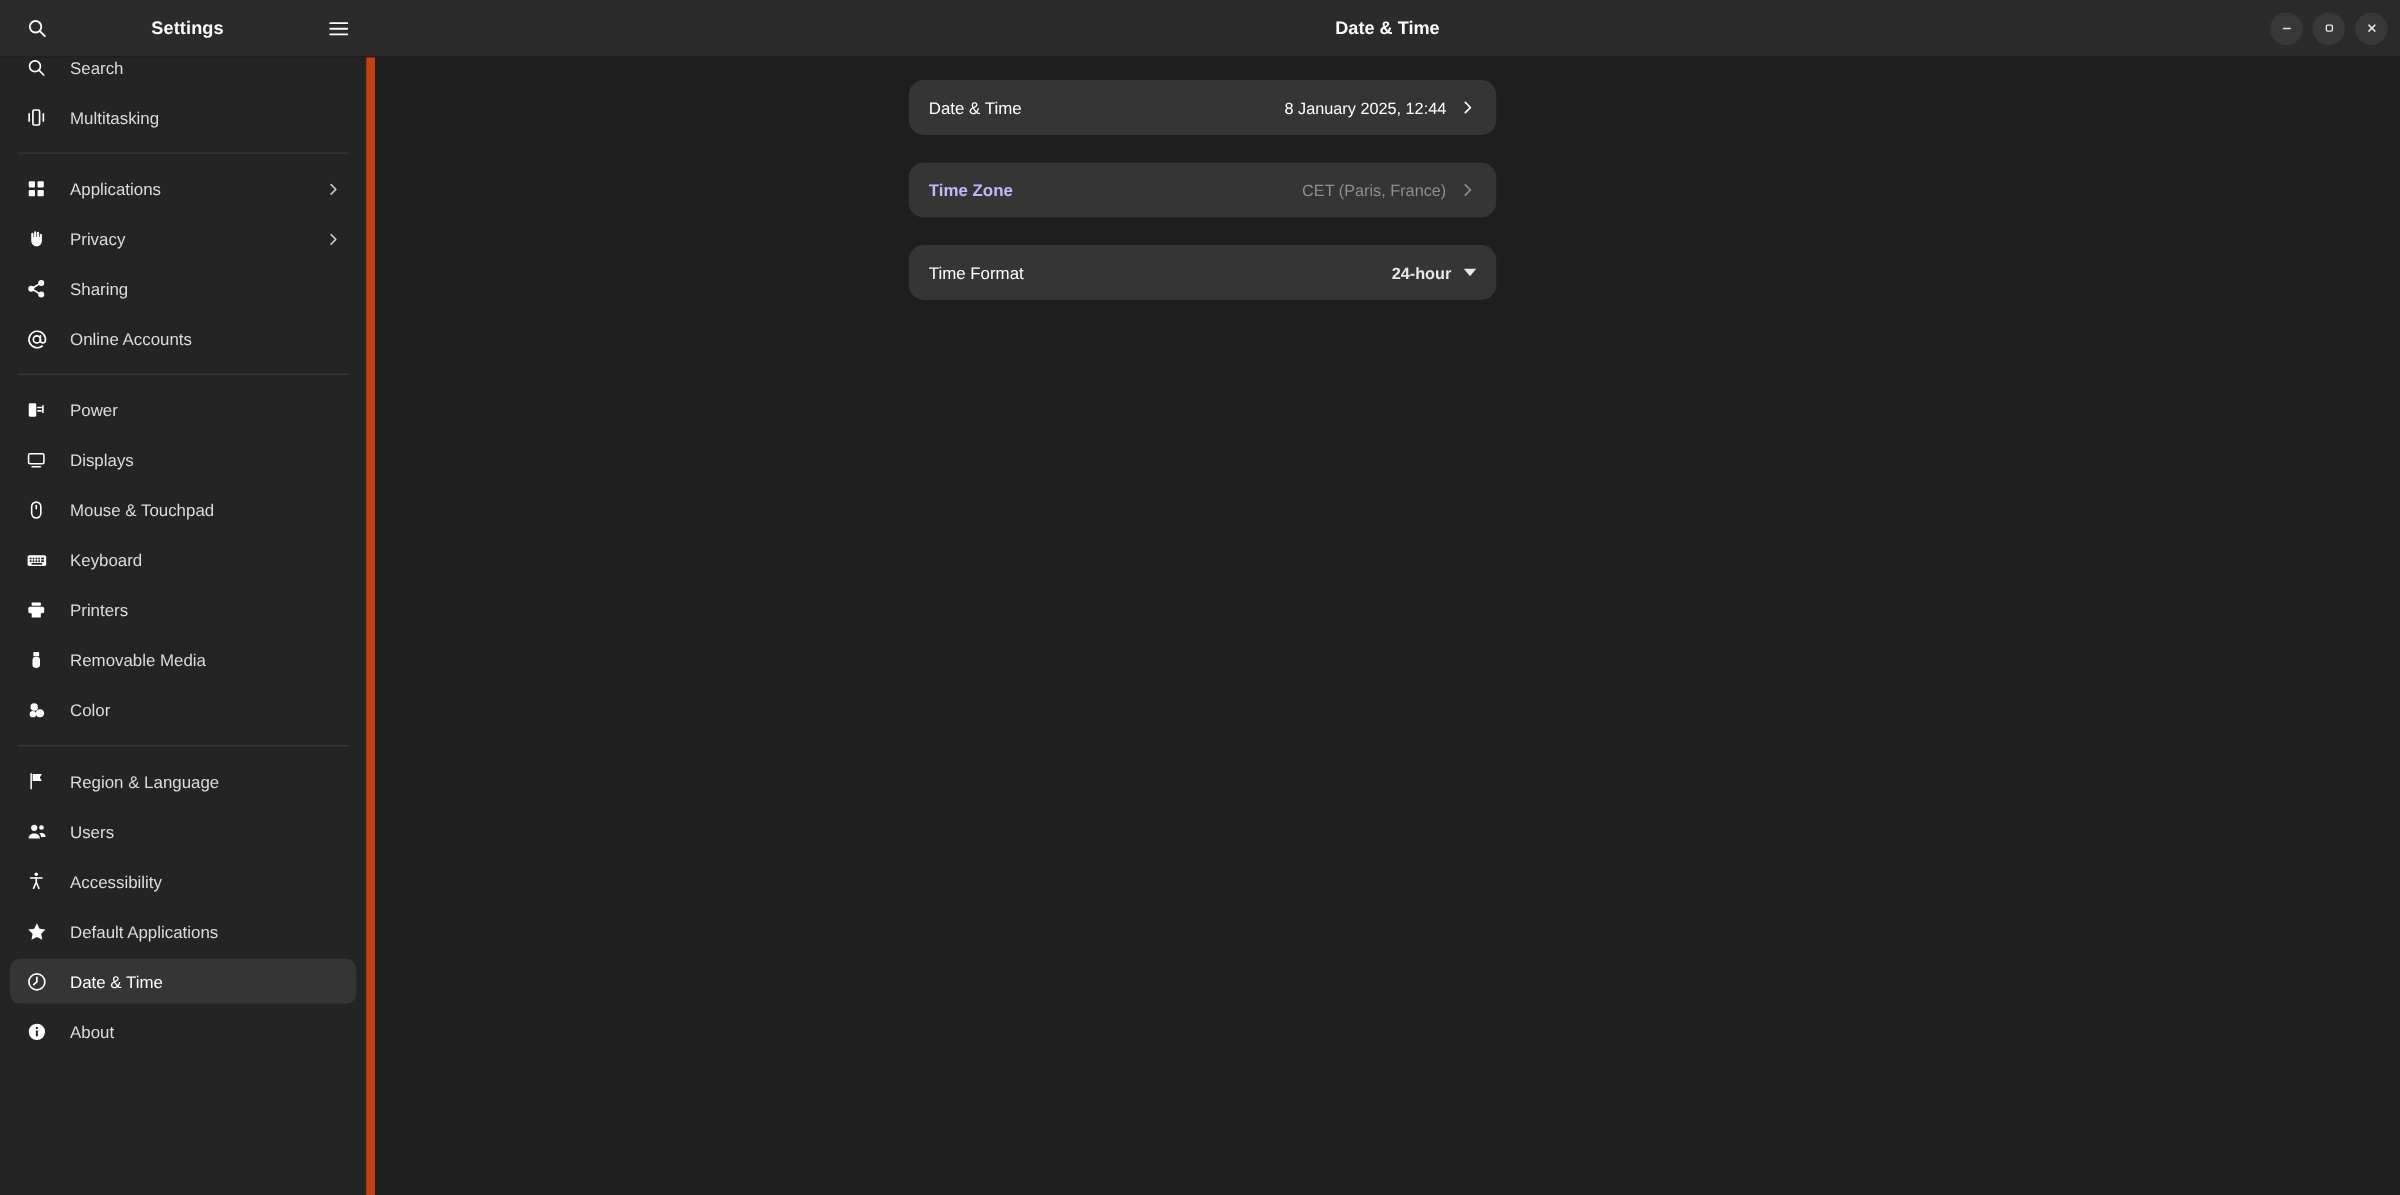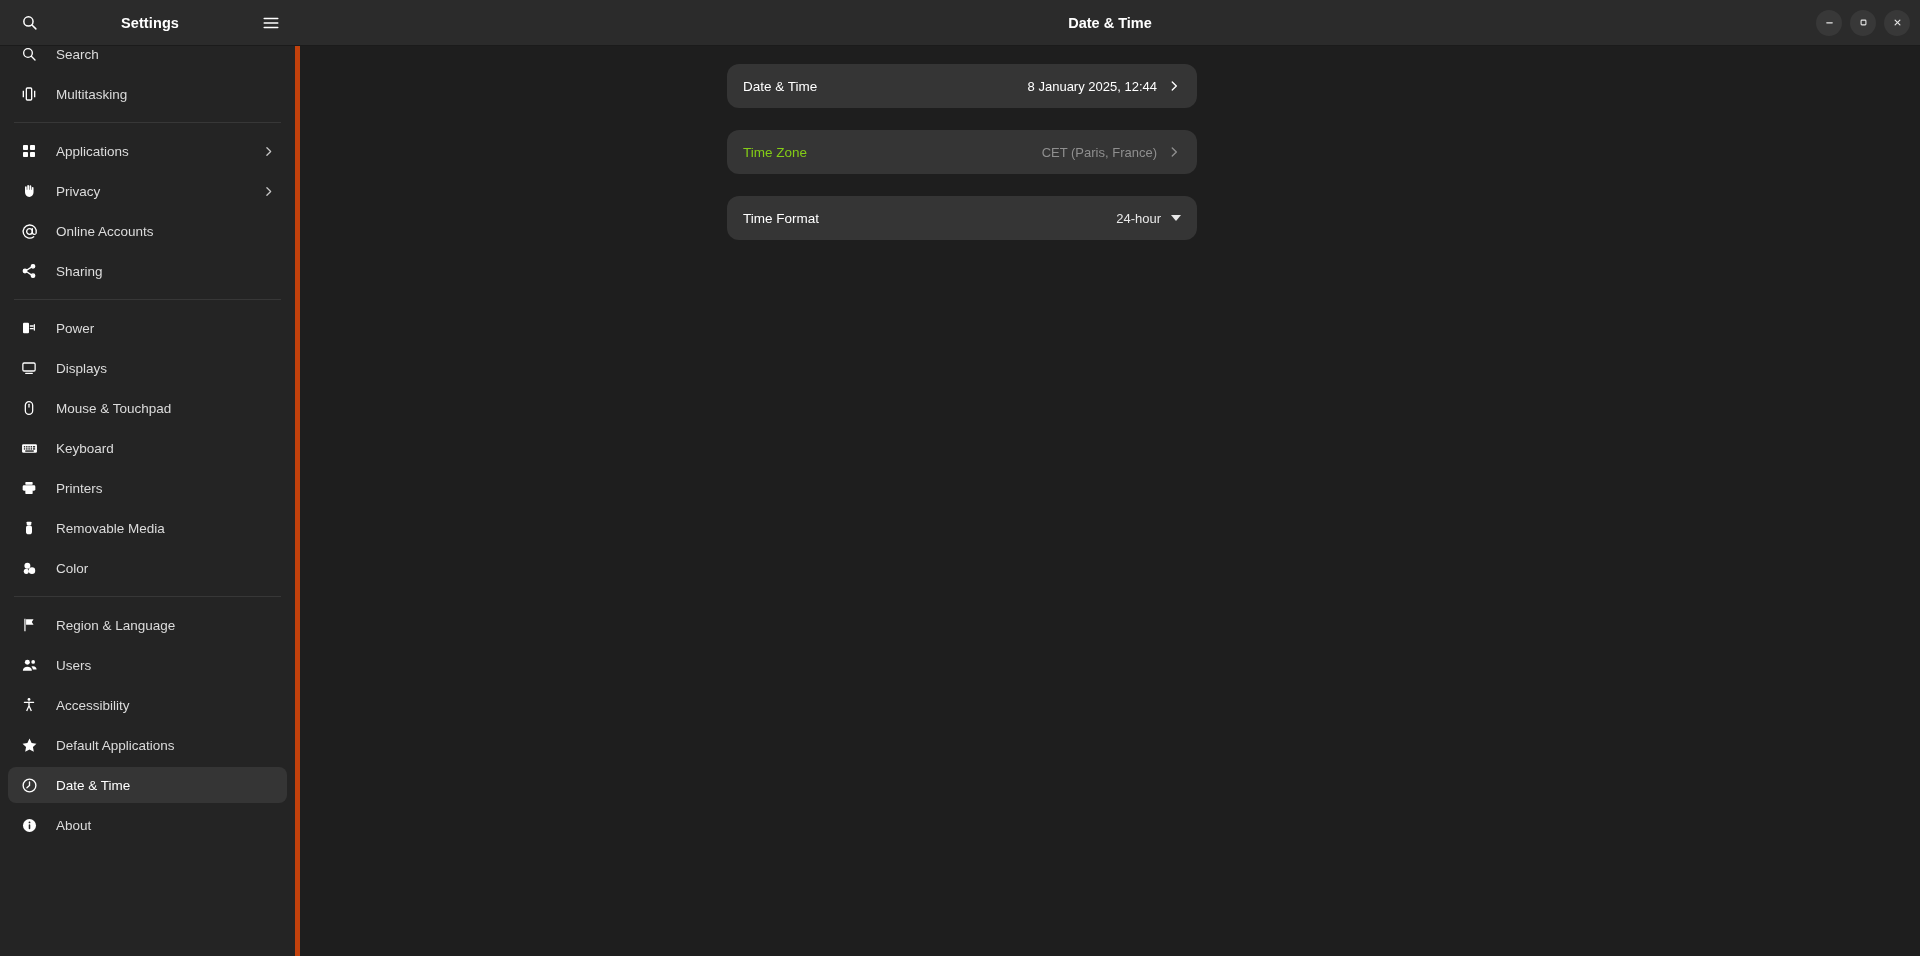--- a/index.html
+++ b/index.html
@@ -99,21 +99,21 @@
     flex: 1 1 auto;
     display: flex;
     min-height: 0;
   }
 
   
   .sidebar {
     width: 300px;
     flex: 0 0 300px;
     background: #242424;
-    border-right: 5px solid #c2410c;
+    border-right: 7px solid #c2410c;
     overflow: hidden;
     padding-top: 0px;
   }
 
   .sb-scroll {
     height: 100%;
     padding: 0 8px;
     margin-top: -14px;
   }
 
@@ -198,21 +198,21 @@
   .row-texts {
     flex: 1 1 auto;
     display: flex;
     flex-direction: column;
     justify-content: center;
     gap: 2px;
     padding: 6px 0;
   }
 
   .row-title { font-size: 13.5px; color: #ffffff; }
-  .row-title.dim { color: #84cc16; }
+  .row-title.dim { color: #c4b5fd; font-weight: bold; }
 
   .row-sub {
     font-size: 11.5px;
     color: #a0a0a0;
   }
 
   .row-value {
     font-size: 13px;
     color: #ffffff;
     margin-right: 10px;
@@ -249,21 +249,21 @@
     border-radius: 50%;
     background: #ffffff;
   }
 
   
   .dropdown {
     display: flex;
     align-items: center;
     gap: 10px;
   }
-  .dd-value { font-size: 13px; color: #e8e8e8; }
+  .dd-value { font-size: 13px; color: #e8e8e8; font-weight: bold; }
   .dd-arrow {
     width: 0; height: 0;
     border-left: 5px solid transparent;
     border-right: 5px solid transparent;
     border-top: 6px solid #e8e8e8;
   }
 
   svg { display: block; }
 </style>
 </head>
@@ -365,38 +365,38 @@
             </span>
             <span class="sb-label">Privacy</span>
             <span class="sb-chevron">
               <svg width="13" height="13" viewBox="0 0 24 24" fill="none" stroke="currentColor" stroke-width="2.3" stroke-linecap="round" stroke-linejoin="round">
                   <polyline points="9,5 16,12 9,19"></polyline>
                 </svg>
             </span>
           </div>
           <div class="sb-item">
             <span class="sb-icon">
-              <svg width="17" height="17" viewBox="0 0 24 24" fill="none" stroke="currentColor" stroke-width="1.9" stroke-linecap="round">
-                  <circle cx="12" cy="12" r="4"></circle>
-                  <path d="M16 8v5.5a2.8 2.8 0 0 0 5.4.8A9.3 9.3 0 1 0 18 19.5"></path>
-                </svg>
-            </span>
-            <span class="sb-label">Online Accounts</span>
-          </div>
-          <div class="sb-item">
-            <span class="sb-icon">
               <svg width="16" height="16" viewBox="0 0 24 24" fill="none" stroke="currentColor" stroke-width="2">
                   <circle cx="18" cy="5" r="2.6" fill="currentColor"></circle>
                   <circle cx="6" cy="12" r="2.6" fill="currentColor"></circle>
                   <circle cx="18" cy="19" r="2.6" fill="currentColor"></circle>
                   <line x1="8.4" y1="10.8" x2="15.6" y2="6.2"></line>
                   <line x1="8.4" y1="13.2" x2="15.6" y2="17.8"></line>
                 </svg>
             </span>
             <span class="sb-label">Sharing</span>
+          </div>
+          <div class="sb-item">
+            <span class="sb-icon">
+              <svg width="17" height="17" viewBox="0 0 24 24" fill="none" stroke="currentColor" stroke-width="1.9" stroke-linecap="round">
+                  <circle cx="12" cy="12" r="4"></circle>
+                  <path d="M16 8v5.5a2.8 2.8 0 0 0 5.4.8A9.3 9.3 0 1 0 18 19.5"></path>
+                </svg>
+            </span>
+            <span class="sb-label">Online Accounts</span>
           </div>
         </div>
 
         <div class="sb-sep"></div>
 
         <div class="sb-group">
           <div class="sb-item">
             <span class="sb-icon">
               <svg width="16" height="16" viewBox="0 0 24 24" fill="none" stroke="currentColor" stroke-width="1.9" stroke-linejoin="round">
                   <rect x="3" y="4" width="9" height="16" rx="1.6" fill="currentColor" stroke="none"></rect>

